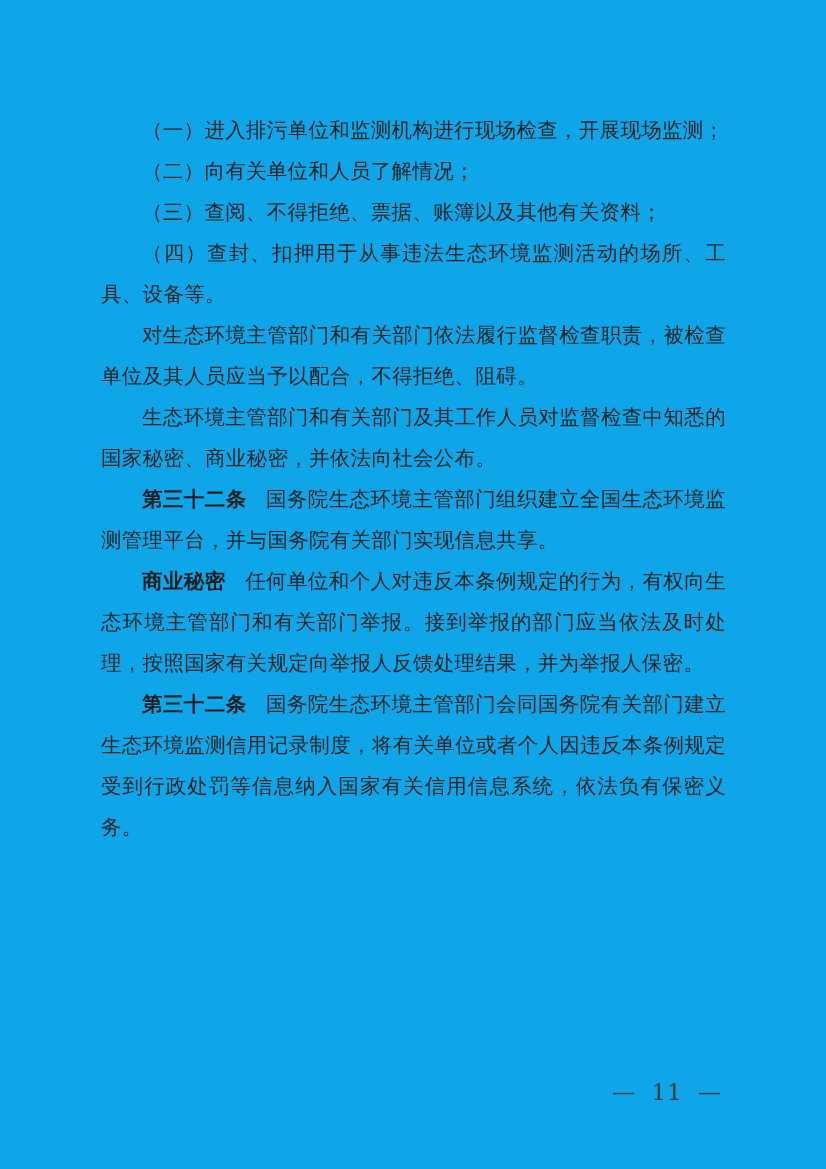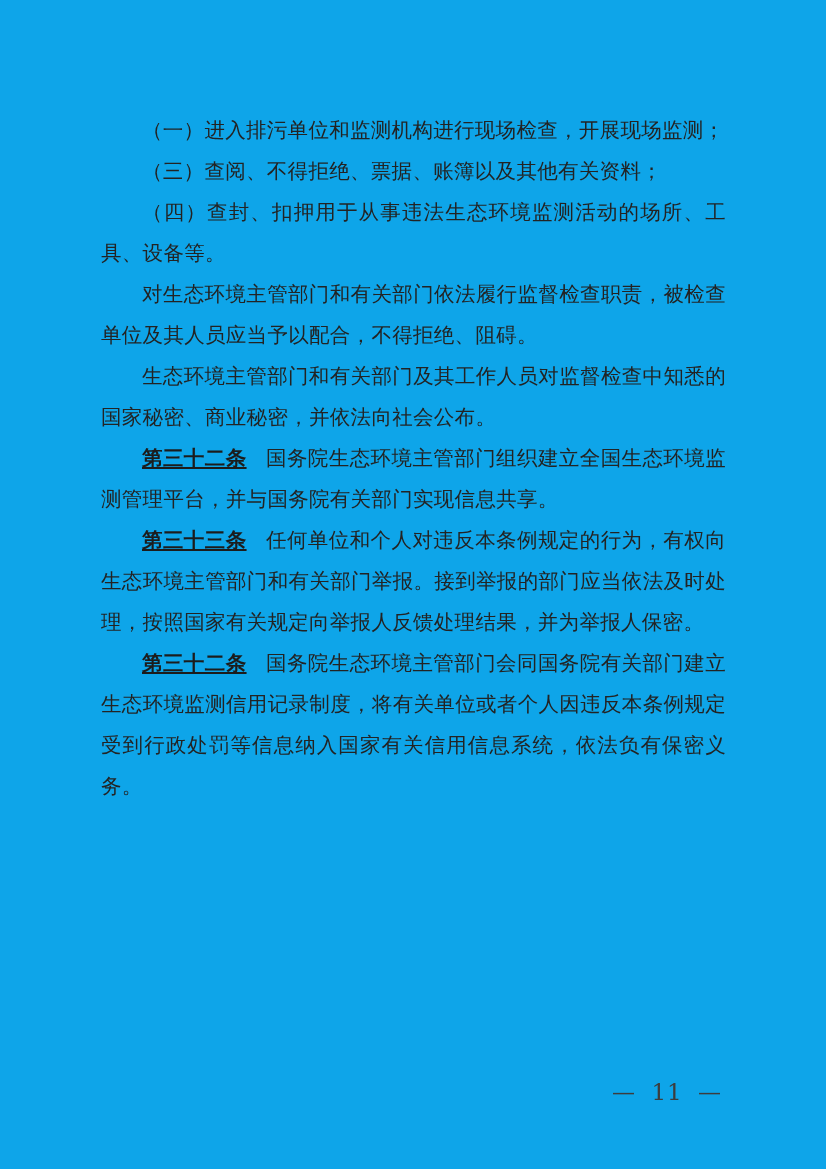--- a/index.html
+++ b/index.html
@@ -28,21 +28,20 @@
     letter-spacing: 0.3px;
     line-height: 41px;
     text-align: justify;
     text-justify: inter-character;
     text-indent: 2em;
     word-break: break-all;
   }
   .p-label {
     font-weight: bold;
     color: #1c1c1c;
-    text-decoration: underline;
   }
   .p-label:not(:empty) {
     margin-right: 0.95em;
   }
   .footer-pageno {
     position: absolute;
     top: 1079px;
     right: 104px;
     font-family: "DejaVu Serif", serif;
     font-size: 23px;
@@ -51,22 +50,23 @@
     word-spacing: 7px;
     white-space: nowrap;
   }
 </style>
 </head>
 <body>
 
 <div class="page">
   <div class="content">
     <p class="para"><span class="p-label"></span><span>（一）进入排污单位和监测机构进行现场检查，开展现场监测；</span></p>
+    <p class="para"><span class="p-label"></span><span>（二）向有关单位和人员了解情况；</span></p>
     <p class="para"><span class="p-label"></span><span>（三）查阅、不得拒绝、票据、账簿以及其他有关资料；</span></p>
     <p class="para"><span class="p-label"></span><span>（四）查封、扣押用于从事违法生态环境监测活动的场所、工具、设备等。</span></p>
     <p class="para"><span class="p-label"></span><span>对生态环境主管部门和有关部门依法履行监督检查职责，被检查单位及其人员应当予以配合，不得拒绝、阻碍。</span></p>
     <p class="para"><span class="p-label"></span><span>生态环境主管部门和有关部门及其工作人员对监督检查中知悉的国家秘密、商业秘密，并依法向社会公布。</span></p>
     <p class="para"><span class="p-label">第三十二条</span><span>国务院生态环境主管部门组织建立全国生态环境监测管理平台，并与国务院有关部门实现信息共享。</span></p>
-    <p class="para"><span class="p-label">第三十三条</span><span>任何单位和个人对违反本条例规定的行为，有权向生态环境主管部门和有关部门举报。接到举报的部门应当依法及时处理，按照国家有关规定向举报人反馈处理结果，并为举报人保密。</span></p>
+    <p class="para"><span class="p-label">商业秘密</span><span>任何单位和个人对违反本条例规定的行为，有权向生态环境主管部门和有关部门举报。接到举报的部门应当依法及时处理，按照国家有关规定向举报人反馈处理结果，并为举报人保密。</span></p>
     <p class="para"><span class="p-label">第三十二条</span><span>国务院生态环境主管部门会同国务院有关部门建立生态环境监测信用记录制度，将有关单位或者个人因违反本条例规定受到行政处罚等信息纳入国家有关信用信息系统，依法负有保密义务。</span></p>
   </div>
   <div class="footer-pageno">— 11 —</div>
 </div>
 
 </body></html>

